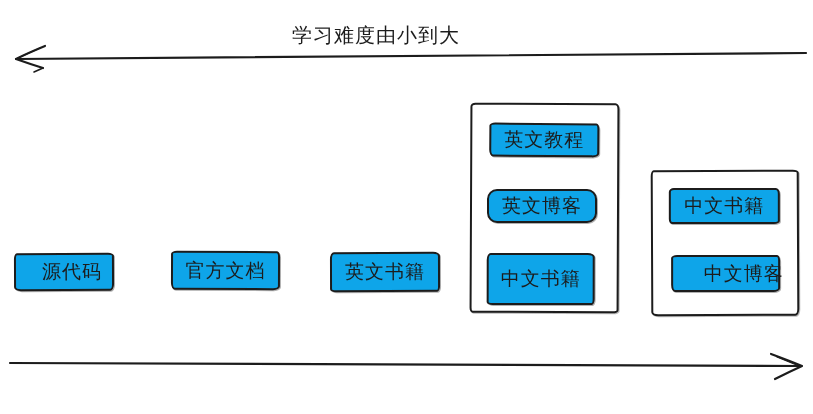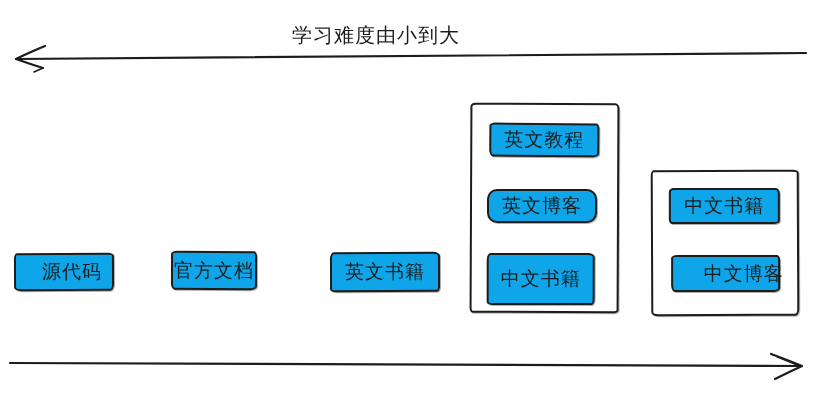--- a/index.html
+++ b/index.html
@@ -70,21 +70,21 @@
     <path d="M806 17 L16 23" stroke-width="2.2"></path>
     <path d="M45 10 Q28 17 16 23 Q30 28 43 32" stroke-width="2.2"></path>
     <path d="M40 12 L18 22" stroke-width="1.2"></path>
     <path d="M43 32 L34 36" stroke-width="1.6"></path>
   </svg>
 
   <div class="box r1" style="left:14px; top:253px; width:100px; height:38px;padding-left:16px;">
     <span>源代码</span>
   </div>
 
-  <div class="box r2" style="left:171px; top:251px; width:86px; height:39px;">
+  <div class="box r2" style="left:171px; top:251px; width:109px; height:39px;">
     <span>官方文档</span>
   </div>
 
   <div class="box r3" style="left:330px; top:252px; width:110px; height:40px;text-align:right;">
     <span>英文书籍</span>
   </div>
 
   <div class="group r4" style="left:470px; top:103px; width:149px; height:210px;">
     <div class="box r2" style="left:17px; top:18px; width:110px; height:34px;">
       <span>英文教程</span>

